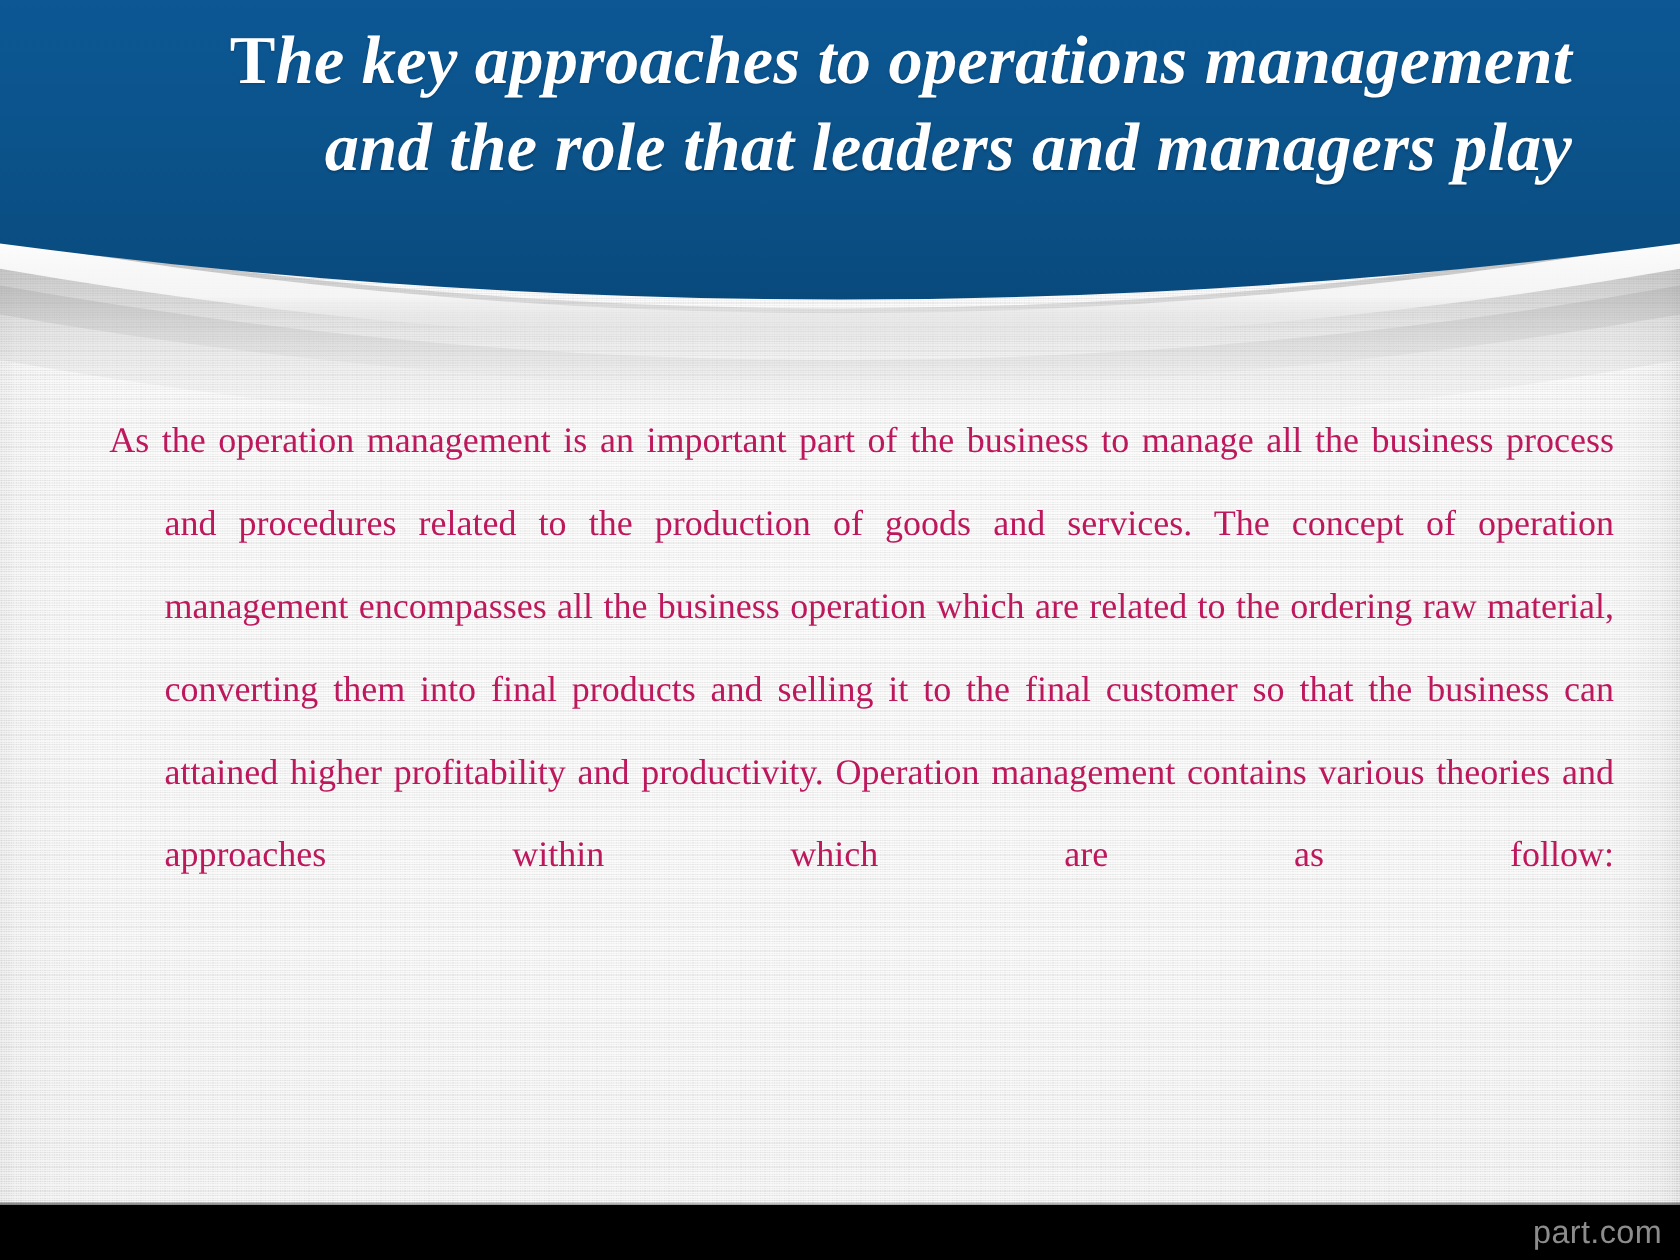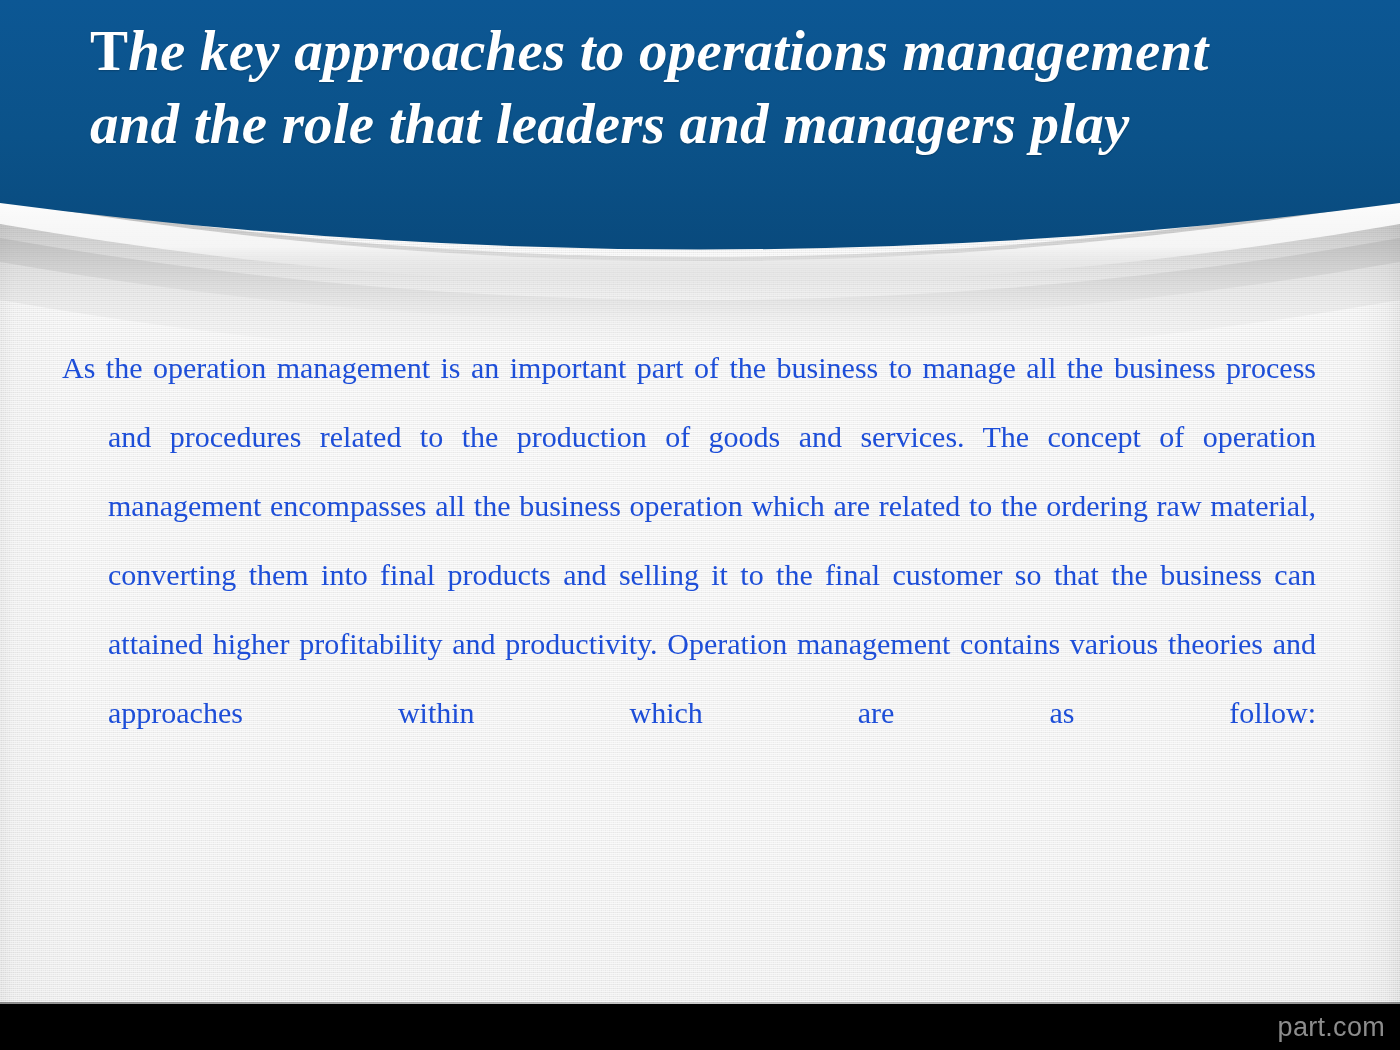--- a/index.html
+++ b/index.html
@@ -65,42 +65,42 @@
     width: 1400px;
     height: 340px;
     pointer-events: none;
   }
 
   .header-title {
     position: absolute;
     top: 14px;
     left: 90px;
     width: 1220px;
-    text-align: left;
+    text-align: right;
     color: #ffffff;
     font-family: "Liberation Serif", "DejaVu Serif", serif;
     font-size: 57px;
     line-height: 73px;
     font-weight: bold;
     font-style: italic;
     letter-spacing: 0.2px;
     text-shadow: 0 1px 2px rgba(0,0,0,0.22);
     z-index: 5;
   }
   .header-title .roman-cap {
     font-style: normal;
   }
 
   
   .body-text {
     position: absolute;
-    left: 62px;
+    left: 91px;
     top: 333px;
     width: 1254px;
-    color: #1d4ed8;
+    color: #be185d;
     font-family: "Liberation Serif", "DejaVu Serif", serif;
     font-size: 30px;
     line-height: 69px;
     text-align: justify;
     text-justify: inter-word;
     z-index: 4;
   }
   .body-text p {
     margin: 0;
     padding-left: 46px;

